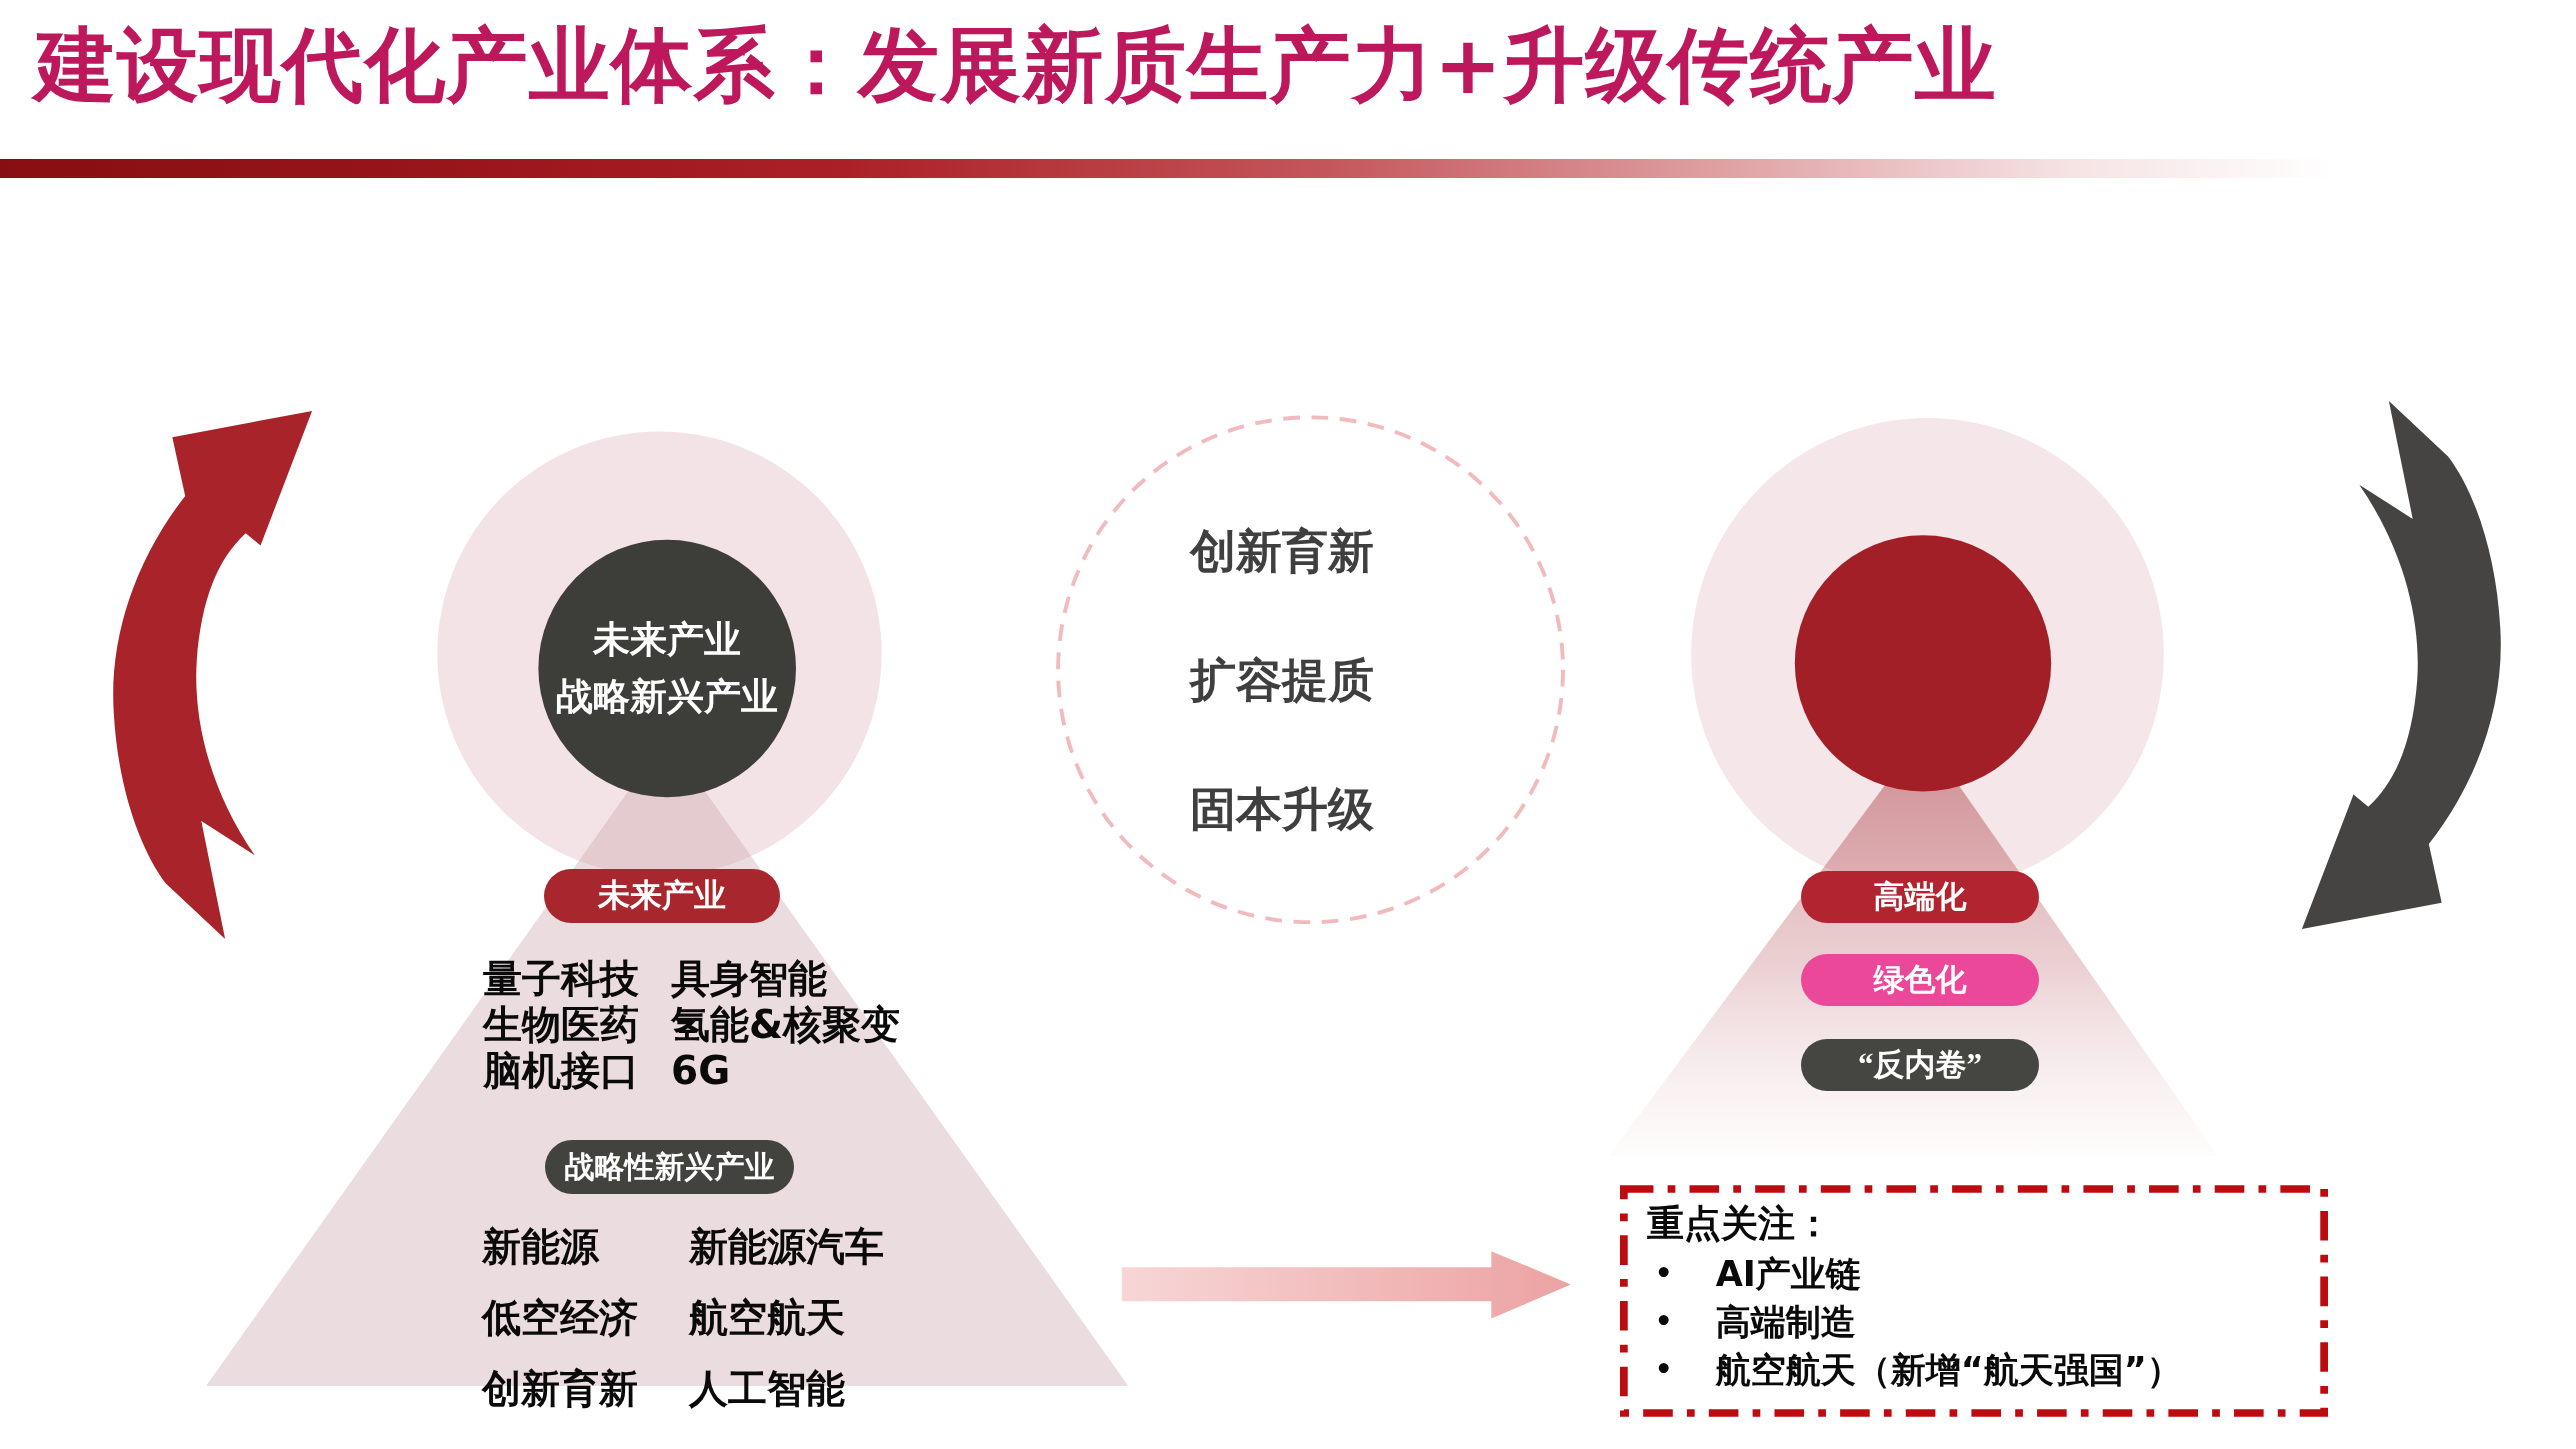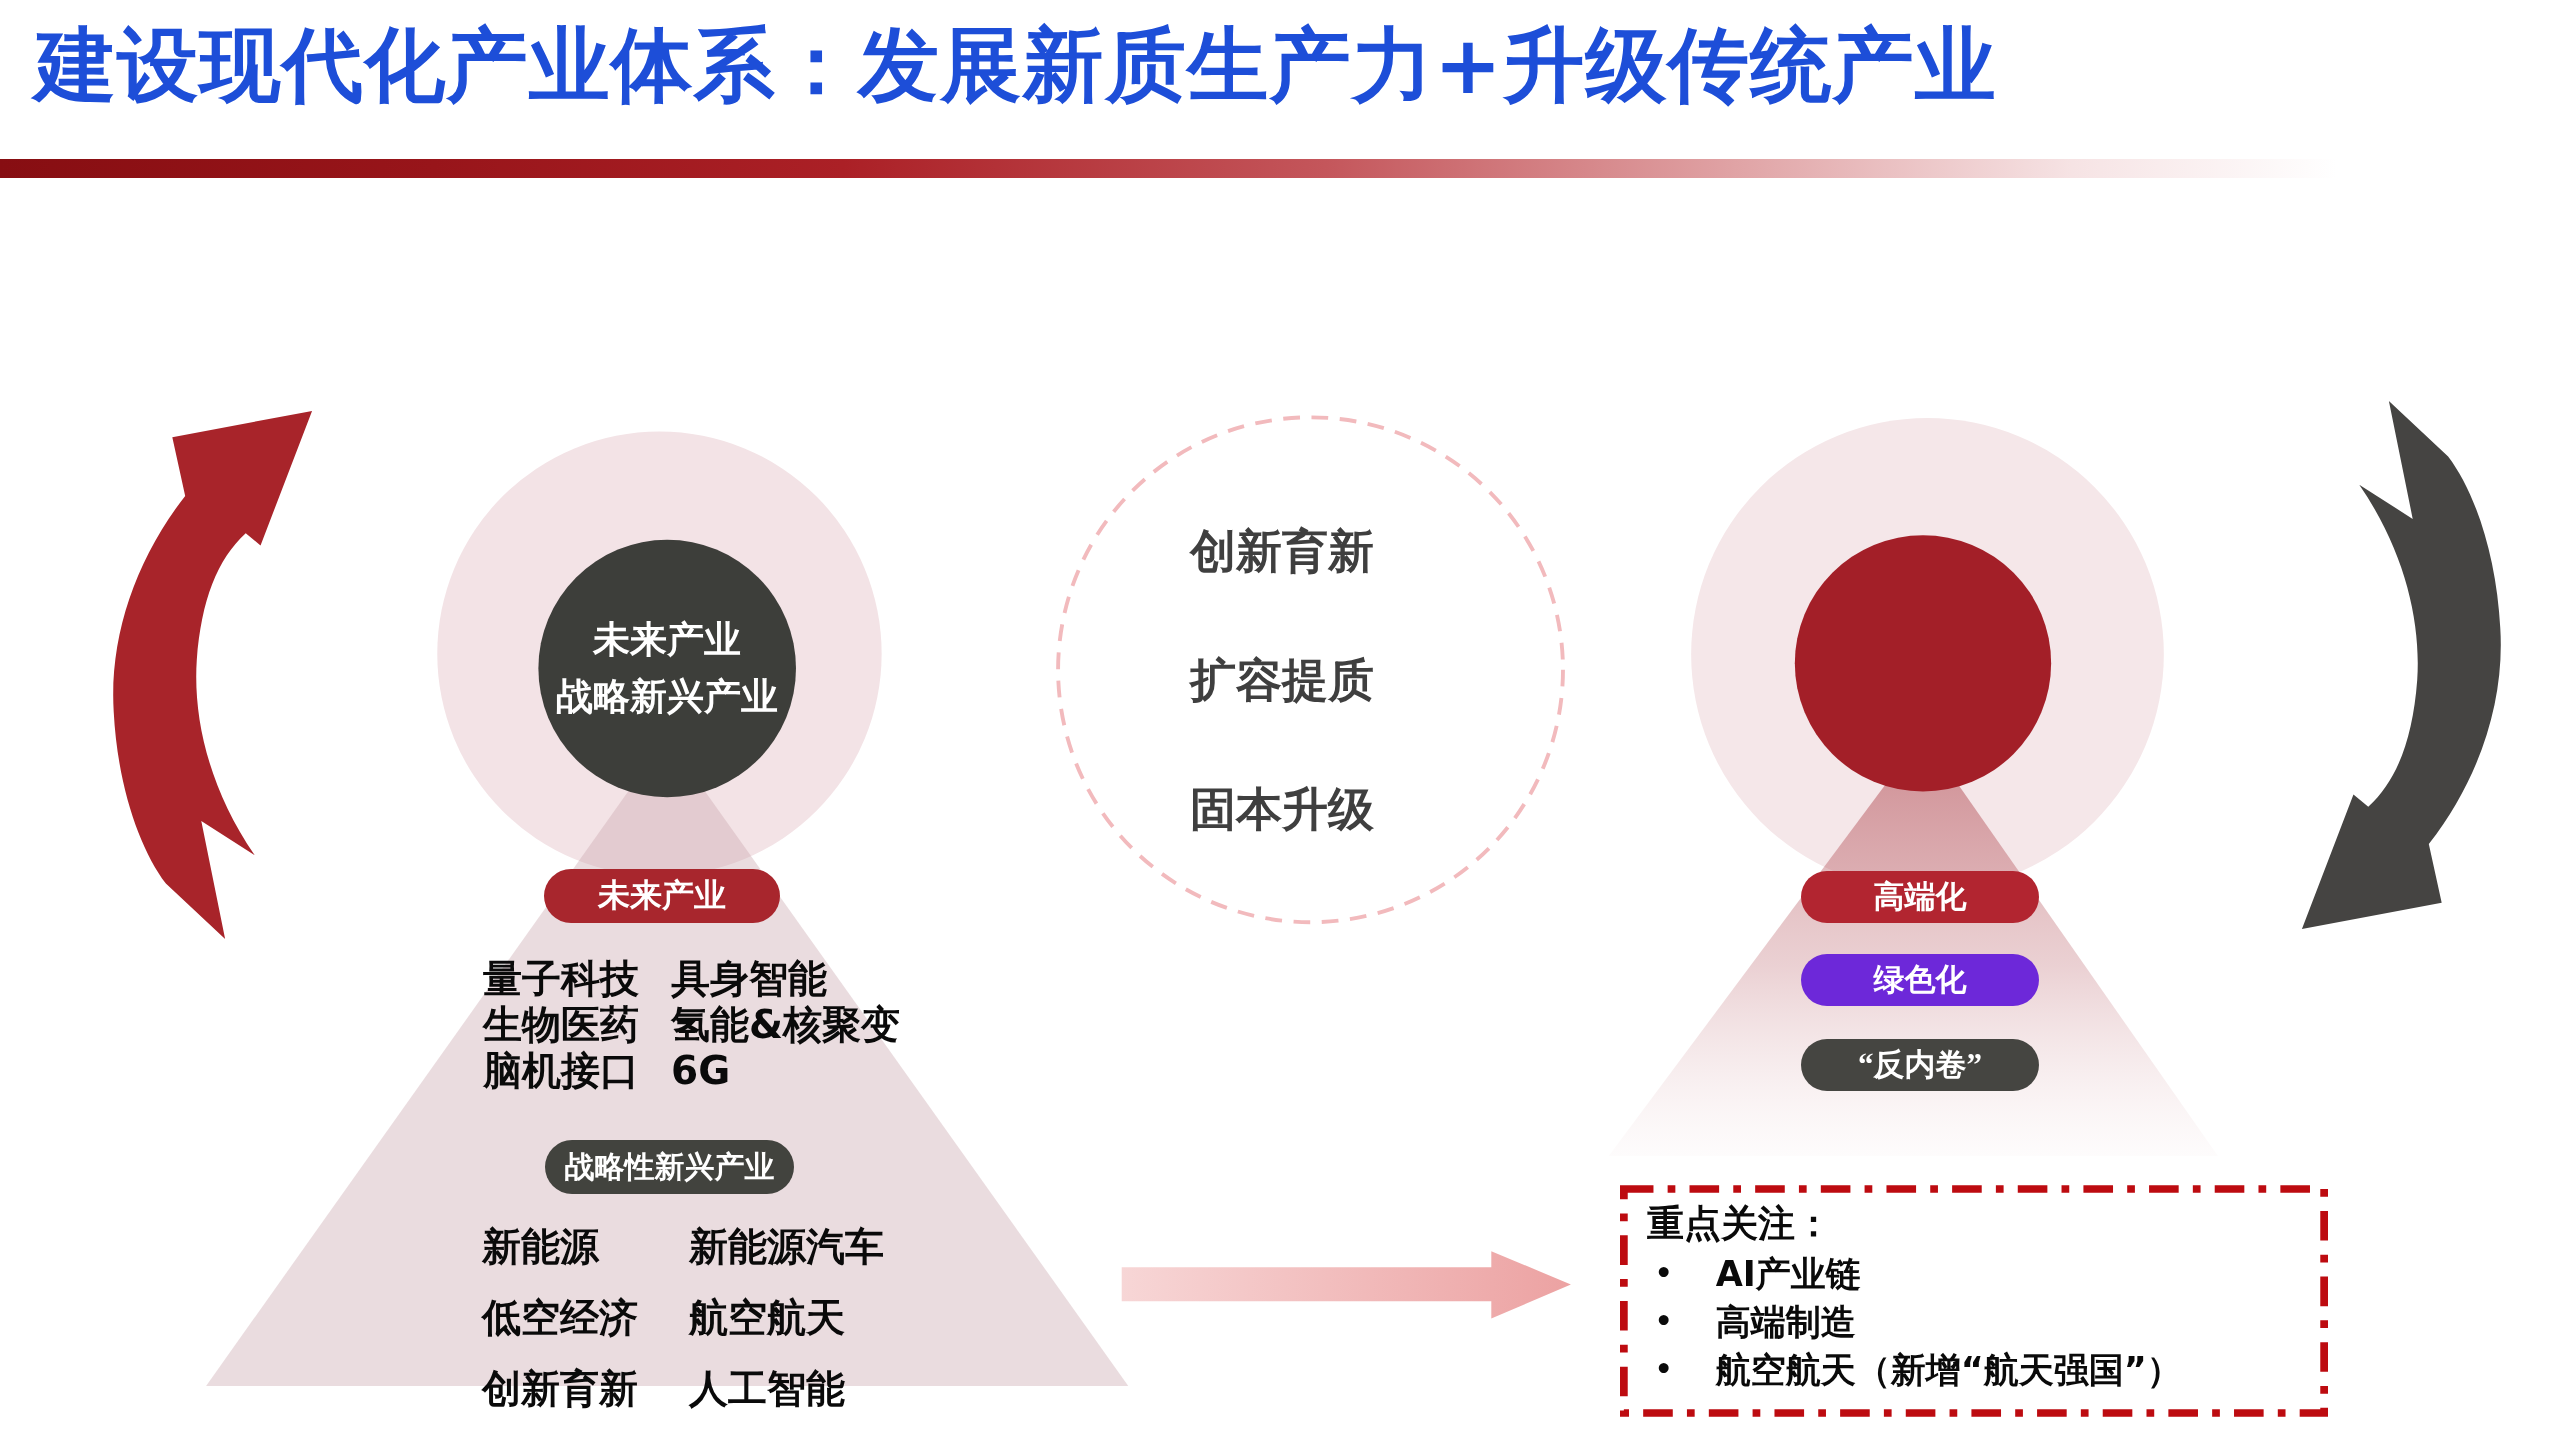--- a/index.html
+++ b/index.html
@@ -6,21 +6,21 @@
   #stage {
     position:relative; width:2576px; height:1449px; background:#ffffff;
     overflow:hidden;
     font-family:"DejaVu Sans","Liberation Sans",sans-serif;
   }
   .abs { position:absolute; }
 
   
   .page-title {
     left:35px; top:11.6px; margin:0;
-    font-size:81px; font-weight:700; color:#1d4ed8;
+    font-size:81px; font-weight:700; color:#be185d;
     letter-spacing:1.3px; white-space:nowrap;
   }
   .title-bar {
     left:0; top:159px; width:2409px; height:19.3px;
     background:linear-gradient(90deg,#870e12 0%,#98151a 18%,#ab2026 35%,
                #c4565b 55%,#e0a3a5 72%,#f6e3e4 86%,#ffffff 97%);
   }
 
   
   #bg-svg { left:0; top:0; width:2576px; height:1449px; }
@@ -41,21 +41,21 @@
   }
 
   
   .pill {
     position:absolute; display:flex; align-items:center; justify-content:center;
     color:#ffffff; font-weight:700; border-radius:643px; white-space:nowrap;
   }
   #pill-future     { left:544px;  top:869px; width:236px; height:54px; background:#a8262d; font-size:32px; }
   #pill-strategic  { left:545px;  top:1140px; width:249px; height:54px; background:#42433e; font-size:30px; }
   #pill-highend    { left:1801px; top:871px; width:238px; height:52px; background:#b22530; font-size:31px; }
-  #pill-green      { left:1801px; top:954px; width:238px; height:52px; background:#6d28d9; font-size:31px; }
+  #pill-green      { left:1801px; top:954px; width:238px; height:52px; background:#ec4899; font-size:31px; }
   #pill-anti      { left:1801px; top:1039px; width:238px; height:52px; background:#454541; font-size:31px;font-family:Liberation Serif, serif; }
 
   
   .ind-list {
     display:grid; font-weight:700; color:#0a0a0a; font-size:39px;
     white-space:nowrap;
   }
   #future-list    { left:483px; top:956px; grid-template-columns:188px auto; line-height:46px; }
   #strategic-list { left:482px; top:1225px; grid-template-columns:180px auto; line-height:44px;gap:27px; }
 

